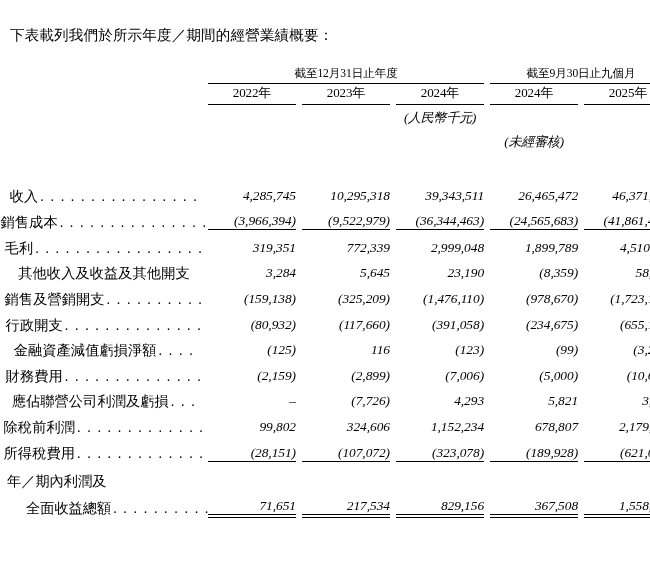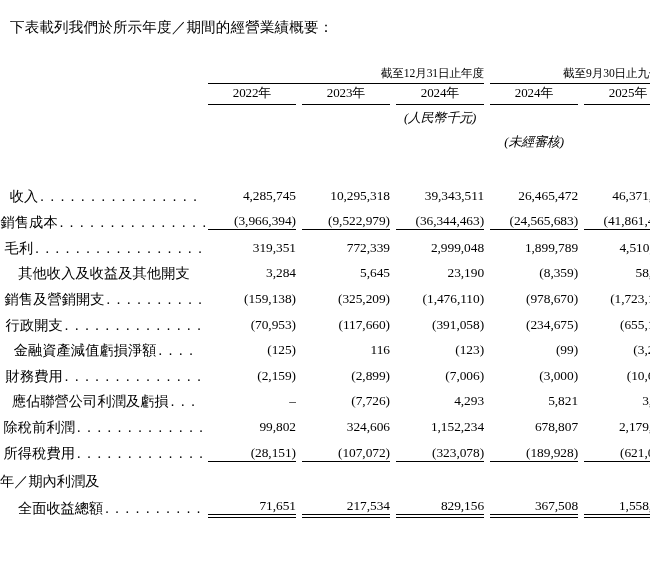--- a/index.html
+++ b/index.html
@@ -13,21 +13,21 @@
     font-family: "Liberation Serif", "DejaVu Serif", serif;
     color: #000000;
     overflow: hidden;
     position: relative;
   }
 
   
   #intro {
     position: absolute;
     left: 10px;
-    top: 18px;
+    top: 26px;
     font-size: 14.5px;
     line-height: 1.3;
     letter-spacing: 0.2px;
     white-space: nowrap;
   }
 
   
   #fin-table {
     position: absolute;
     left: 0px;
@@ -43,21 +43,21 @@
 
   #fin-table td, #fin-table th {
     padding: 0;
     margin: 0;
     vertical-align: bottom;
     font-weight: normal;
   }
 
   
   .grp-cell {
-    text-align: right;
+    text-align: center;
     font-size: 11.6px;
     font-weight: bold;
     padding-bottom: 3px;
     white-space: nowrap;
     letter-spacing: -0.1px;
   }
   .grp-rule {
     height: 0;
     border-bottom: 1.1px solid #000;
   }
@@ -115,20 +115,21 @@
     font-size: 14.2px;
     padding-left: 2px;
   }
 
   .num {
     text-align: right;
     font-size: 13.4px;
     white-space: nowrap;
     padding-right: 6px;
     letter-spacing: -0.05px;
+    font-style: italic;
   }
   .num.b { font-weight: bold; }
 
   
   .ru-single {
     border-bottom: 1.1px solid #000;
   }
   .ru-double {
     border-bottom: 1.1px solid #000;
     position: relative;
@@ -144,21 +145,21 @@
 
   
   .lbl2 {
     text-align: left;
     font-size: 14.2px;
     white-space: nowrap;
     padding-left: 10px;
     font-weight: bold;
     line-height: 1.0;
   }
-  .lbl2 .line2 { padding-left: 18px; }
+  .lbl2 .line2 { padding-left: 18px; margin-left: 8px; }
   .rowgap-md td { height: 12px; }
 </style>
 </head>
 <body>
 
 <div id="intro">下表載列我們於所示年度／期間的經營業績概要：</div>
 
 <table id="fin-table">
   <colgroup>
     <col class="c-label">
@@ -299,21 +300,21 @@
         <td class="num">(325,209)</td>
         <td></td>
         <td class="num">(1,476,110)</td>
         <td></td>
         <td class="num">(978,670)</td>
         <td></td>
         <td class="num">(1,723,198)</td>
       </tr>
       <tr class="r">
         <td class="lbl"><span>行政開支</span><span class="lead">. . . . . . . . . . . . . .</span></td>
-        <td class="num">(70,953)</td>
+        <td class="num">(80,932)</td>
         <td></td>
         <td class="num">(117,660)</td>
         <td></td>
         <td class="num">(391,058)</td>
         <td></td>
         <td class="num">(234,675)</td>
         <td></td>
         <td class="num">(655,169)</td>
       </tr>
       <tr class="r">
@@ -329,21 +330,21 @@
         <td class="num">(3,296)</td>
       </tr>
       <tr class="r">
         <td class="lbl"><span>財務費用</span><span class="lead">. . . . . . . . . . . . . .</span></td>
         <td class="num">(2,159)</td>
         <td></td>
         <td class="num">(2,899)</td>
         <td></td>
         <td class="num">(7,006)</td>
         <td></td>
-        <td class="num">(3,000)</td>
+        <td class="num">(5,000)</td>
         <td></td>
         <td class="num">(10,623)</td>
       </tr>
       <tr class="r">
         <td class="lbl"><span>應佔聯營公司利潤及虧損</span><span class="lead">. . .</span></td>
         <td class="num">–</td>
         <td></td>
         <td class="num">(7,726)</td>
         <td></td>
         <td class="num">4,293</td>
@@ -373,21 +374,21 @@
         <td class="num ru-single">(323,078)</td>
         <td></td>
         <td class="num ru-single">(189,928)</td>
         <td></td>
         <td class="num ru-single">(621,069)</td>
       </tr>
       <tr class="rowgap-md">
         <td colspan="10"></td>
       </tr>
       <tr>
-        <td class="lbl2" style="padding-bottom: 1px;">年／期內利潤及</td>
+        <td class="lbl2" style="padding-bottom: 1px; padding-left: 7px;">年／期內利潤及</td>
         <td></td>
         <td></td>
         <td></td>
         <td></td>
         <td></td>
         <td></td>
         <td></td>
         <td></td>
         <td></td>
       </tr>

